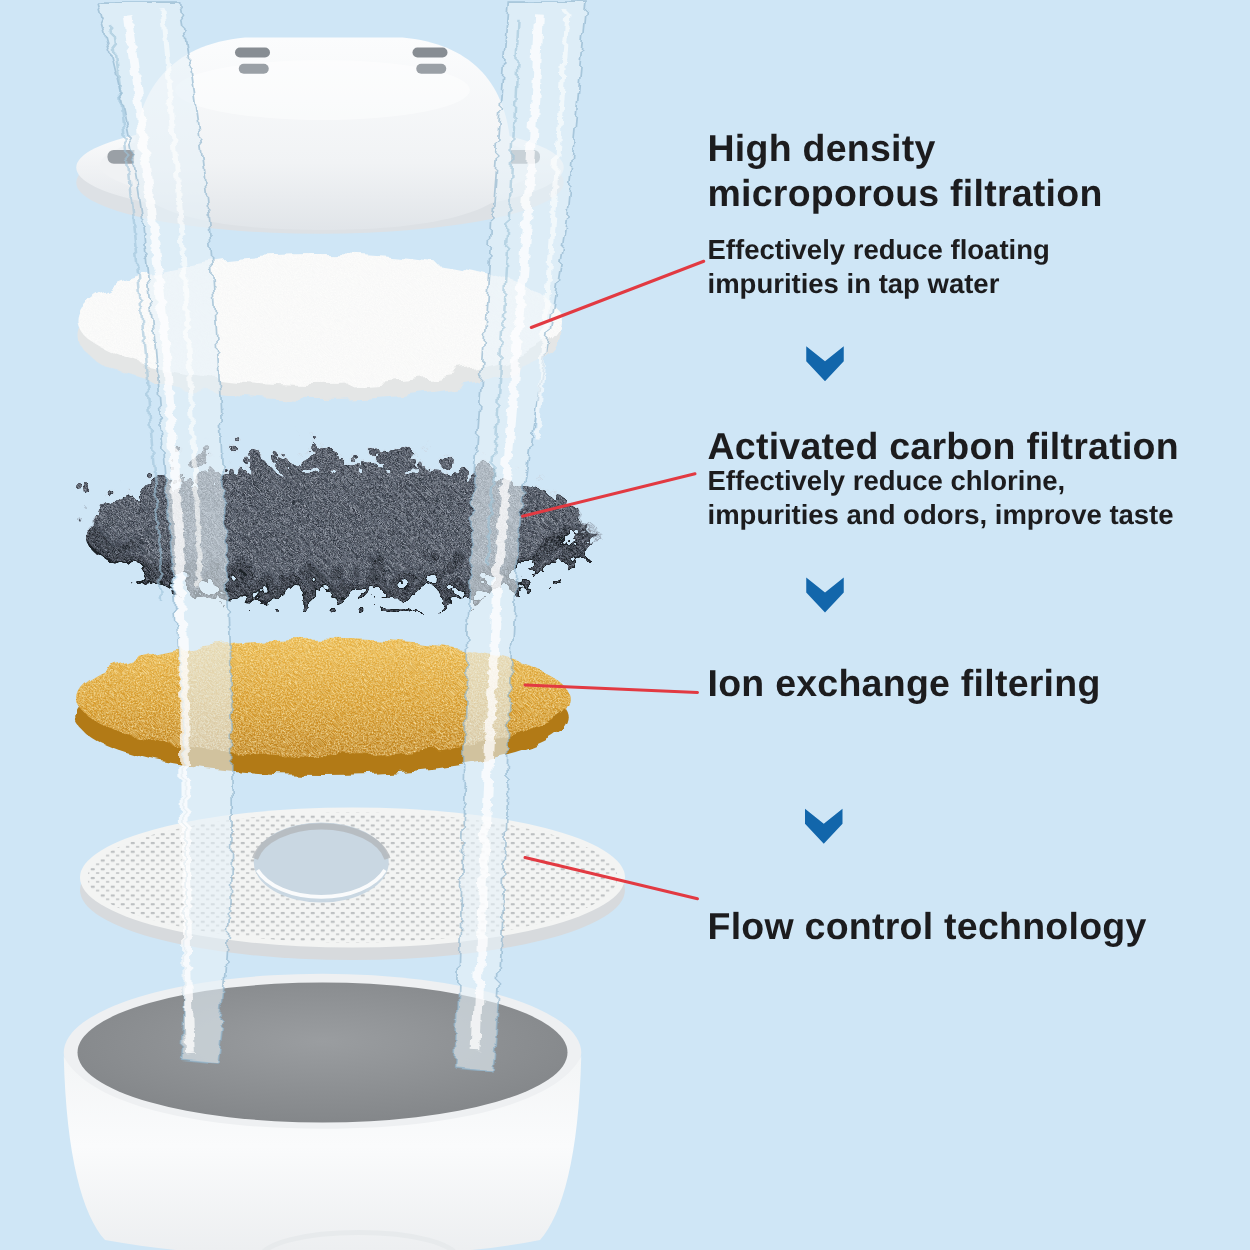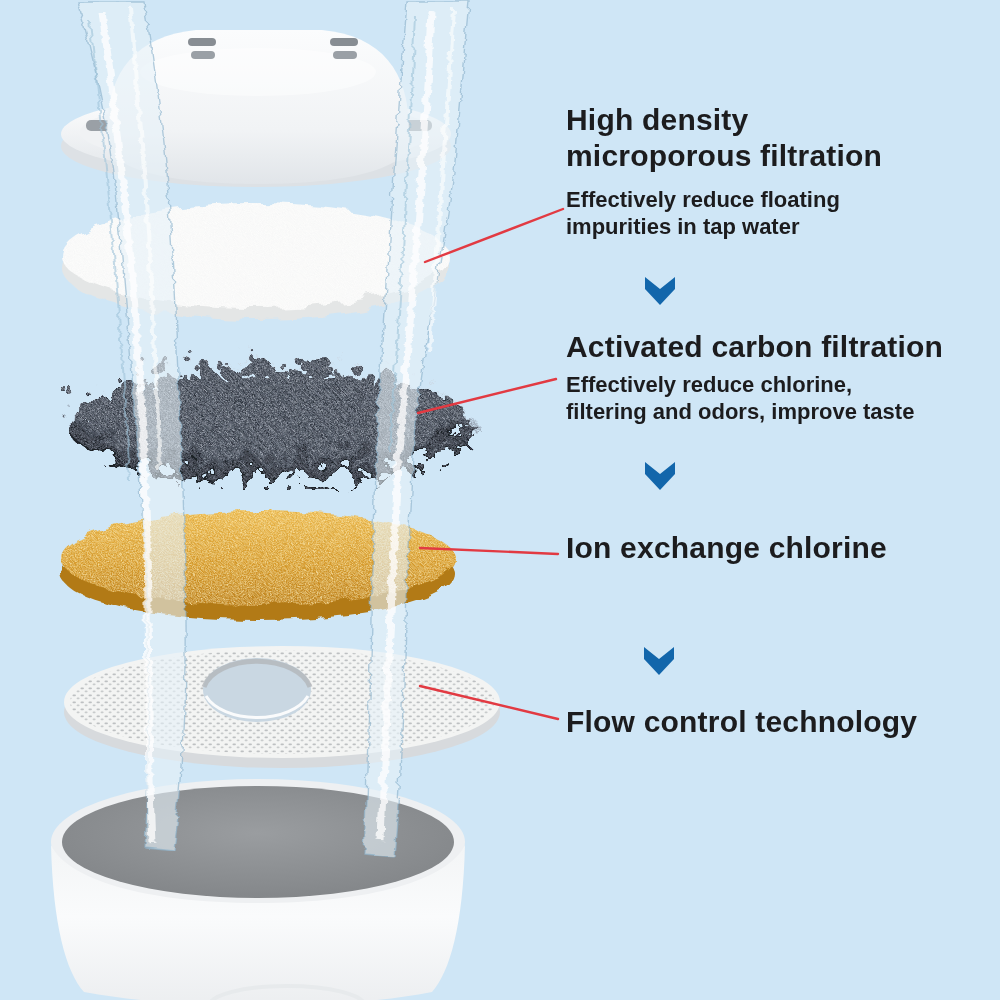--- a/index.html
+++ b/index.html
@@ -192,27 +192,27 @@
   </svg>
 
   <h2 class="sec-title" style="top:102px">High density
 microporous filtration</h2>
   <p class="sec-desc" style="top:186px">Effectively reduce floating
 impurities in tap water</p>
   <svg class="chev" style="left:643px;top:275px" viewBox="0 0 34 30">
     <path d="M2,1 L17,13 L32,1 L32,13 L17,29 L2,13 Z" fill="var(--arrow-blue,#1266ab)"></path>
   </svg>
 
-  <h2 class="sec-title" style="top:329px">Activated carbon filtration</h2>
+  <h2 class="sec-title" style="top:340px">Activated carbon filtration</h2>
   <p class="sec-desc" style="top:371px">Effectively reduce chlorine,
-filtering and odors, improve taste</p>
+impurities and odors, improve taste</p>
   <svg class="chev" style="left:643px;top:460px" viewBox="0 0 34 30">
     <path d="M2,1 L17,13 L32,1 L32,13 L17,29 L2,13 Z" fill="var(--arrow-blue,#1266ab)"></path>
   </svg>
 
-  <h2 class="sec-title" style="top:530px">Ion exchange chlorine</h2>
+  <h2 class="sec-title" style="top:530px">Ion exchange filtering</h2>
   <svg class="chev" style="left:642px;top:645px" viewBox="0 0 34 30">
     <path d="M2,1 L17,13 L32,1 L32,13 L17,29 L2,13 Z" fill="var(--arrow-blue,#1266ab)"></path>
   </svg>
 
-  <h2 class="sec-title" style="top:704px">Flow control technology</h2>
+  <h2 class="sec-title" style="top:724px">Flow control technology</h2>
 
 </div>
 
 </body></html>

